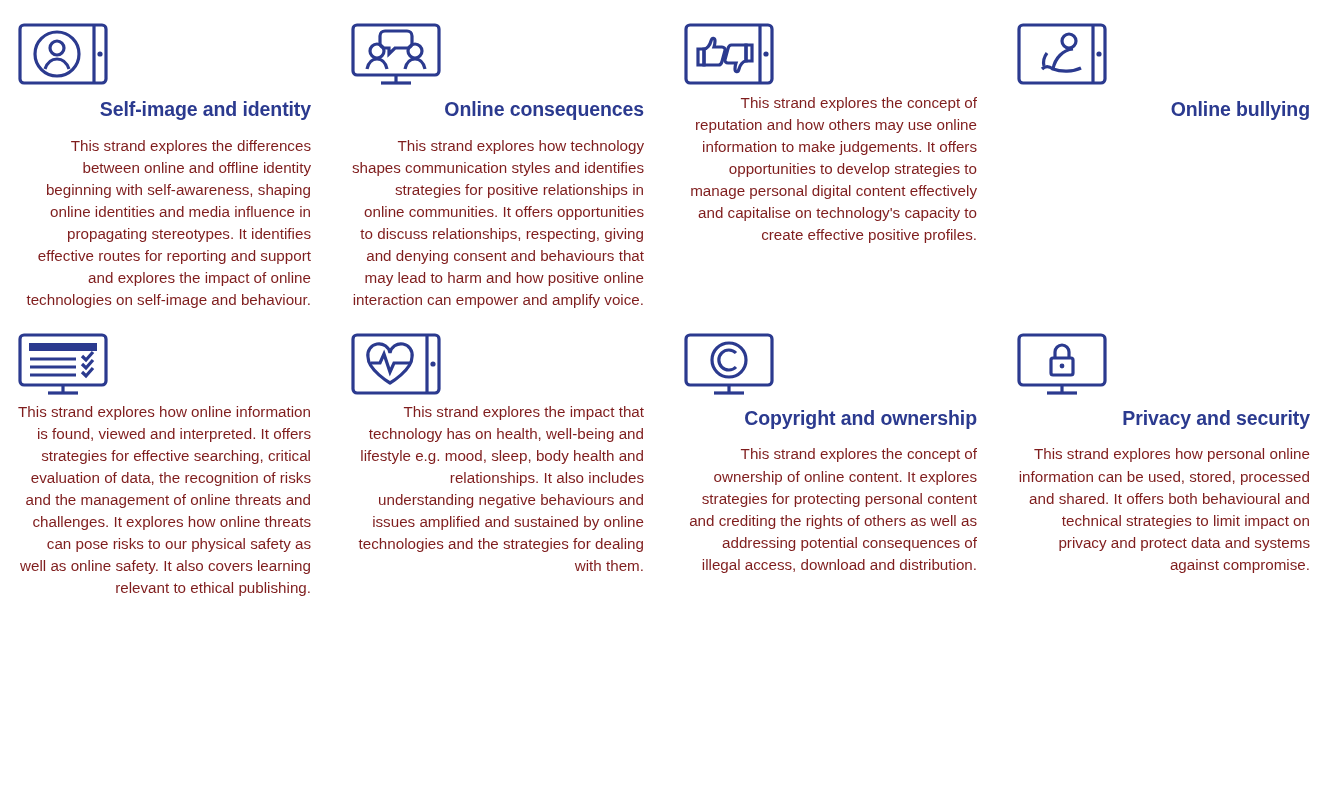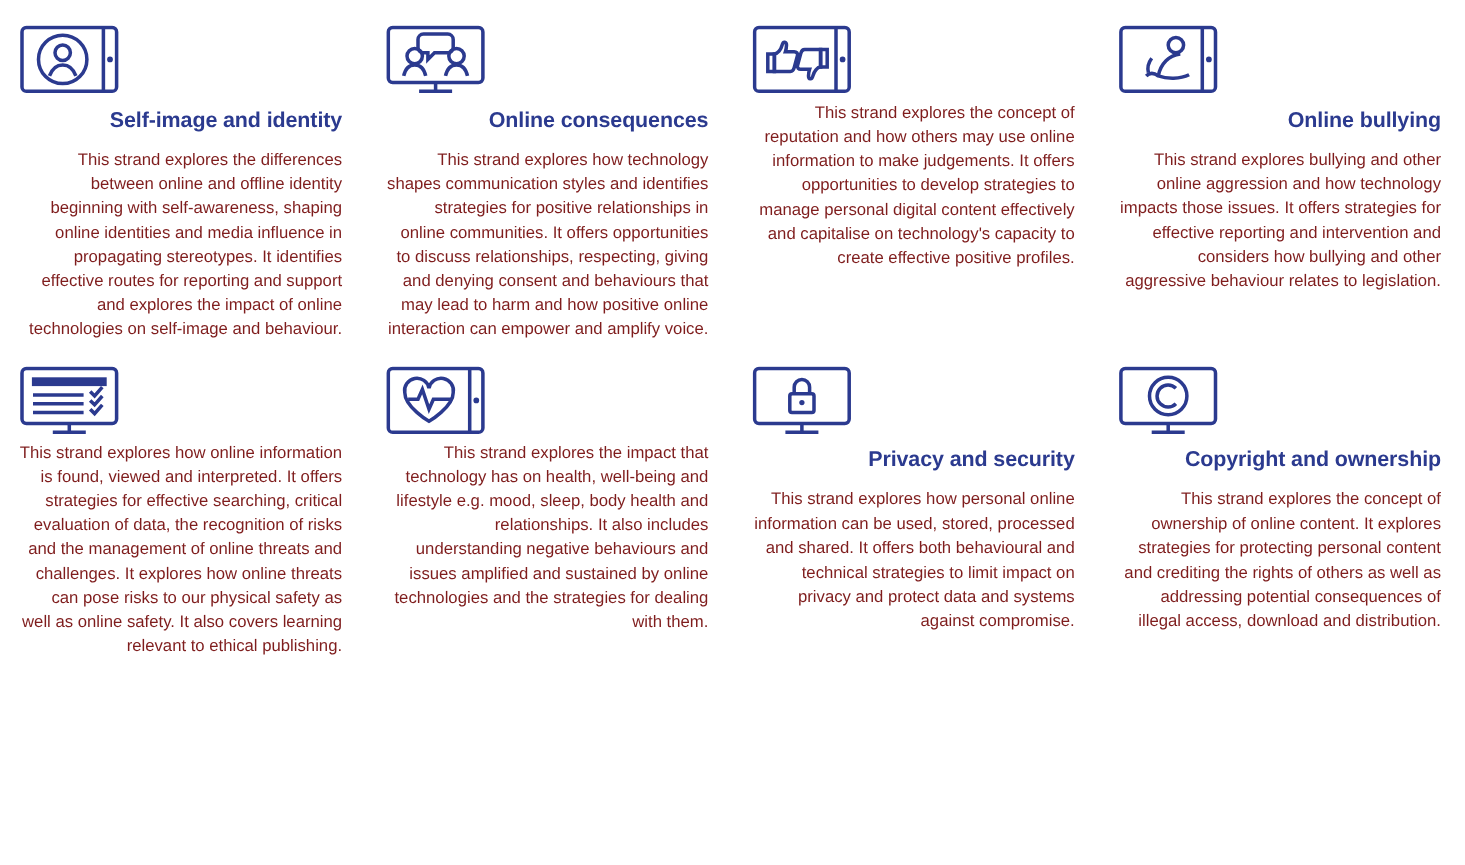--- a/index.html
+++ b/index.html
@@ -112,21 +112,20 @@
         <rect x="2" y="2" width="86" height="58" rx="4"></rect>
         <line x1="76" y1="2" x2="76" y2="60"></line>
         <circle cx="82" cy="31" r="2.6" fill="#2b3a8f" stroke="none"></circle>
         <circle cx="52" cy="18" r="7"></circle>
         <path d="M56 26c-10 1-18 9-20 20 8 3 20 3 28-1"></path>
         <path d="M36 46c-4-3-8-3-11 0"></path>
         <path d="M30 30c-3 4-4 9-3 13"></path>
       </svg>
     </div>
     <div class="card-title">Online bullying</div>
-    <div class="card-body">This strand explores bullying and other online aggression and how technology impacts those issues. It offers strategies for effective reporting and intervention and considers how bullying and other aggressive behaviour relates to legislation.</div>
   </div>
 
   <div class="card row2">
     <div class="icon-wrap">
       <svg width="104" height="62" viewBox="0 0 104 62" fill="none" stroke="#2b3a8f" stroke-width="3.2">
         <rect x="2" y="2" width="86" height="50" rx="4"></rect>
         <line x1="30" y1="60" x2="60" y2="60"></line>
         <line x1="45" y1="52" x2="45" y2="60"></line>
         <rect x="11" y="10" width="68" height="8" fill="#2b3a8f" stroke="none"></rect>
         <line x1="12" y1="26" x2="58" y2="26"></line>
@@ -152,36 +151,36 @@
     </div>
     <div class="card-body">This strand explores the impact that technology has on health, well-being and lifestyle e.g. mood, sleep, body health and relationships. It also includes understanding negative behaviours and issues amplified and sustained by online technologies and the strategies for dealing with them.</div>
   </div>
 
   <div class="card row2">
     <div class="icon-wrap">
       <svg width="104" height="62" viewBox="0 0 104 62" fill="none" stroke="#2b3a8f" stroke-width="3.2">
         <rect x="2" y="2" width="86" height="50" rx="4"></rect>
         <line x1="30" y1="60" x2="60" y2="60"></line>
         <line x1="45" y1="52" x2="45" y2="60"></line>
+        <circle cx="45" cy="27" r="17"></circle>
+        <path d="M52 20a10 10 0 1 0 0 14"></path>
+      </svg>
+    </div>
+    <div class="card-title">Copyright and ownership</div>
+    <div class="card-body">This strand explores the concept of ownership of online content. It explores strategies for protecting personal content and crediting the rights of others as well as addressing potential consequences of illegal access, download and distribution.</div>
+  </div>
+
+  <div class="card row2">
+    <div class="icon-wrap">
+      <svg width="104" height="62" viewBox="0 0 104 62" fill="none" stroke="#2b3a8f" stroke-width="3.2">
+        <rect x="2" y="2" width="86" height="50" rx="4"></rect>
+        <line x1="30" y1="60" x2="60" y2="60"></line>
+        <line x1="45" y1="52" x2="45" y2="60"></line>
         <rect x="34" y="25" width="22" height="17" rx="2"></rect>
         <path d="M38 25v-6a7 7 0 0 1 14 0v6"></path>
         <circle cx="45" cy="33" r="2.4" fill="#2b3a8f" stroke="none"></circle>
       </svg>
     </div>
     <div class="card-title">Privacy and security</div>
     <div class="card-body">This strand explores how personal online information can be used, stored, processed and shared. It offers both behavioural and technical strategies to limit impact on privacy and protect data and systems against compromise.</div>
   </div>
 
-  <div class="card row2">
-    <div class="icon-wrap">
-      <svg width="104" height="62" viewBox="0 0 104 62" fill="none" stroke="#2b3a8f" stroke-width="3.2">
-        <rect x="2" y="2" width="86" height="50" rx="4"></rect>
-        <line x1="30" y1="60" x2="60" y2="60"></line>
-        <line x1="45" y1="52" x2="45" y2="60"></line>
-        <circle cx="45" cy="27" r="17"></circle>
-        <path d="M52 20a10 10 0 1 0 0 14"></path>
-      </svg>
-    </div>
-    <div class="card-title">Copyright and ownership</div>
-    <div class="card-body">This strand explores the concept of ownership of online content. It explores strategies for protecting personal content and crediting the rights of others as well as addressing potential consequences of illegal access, download and distribution.</div>
-  </div>
-
 </div>
 
 </body></html>

